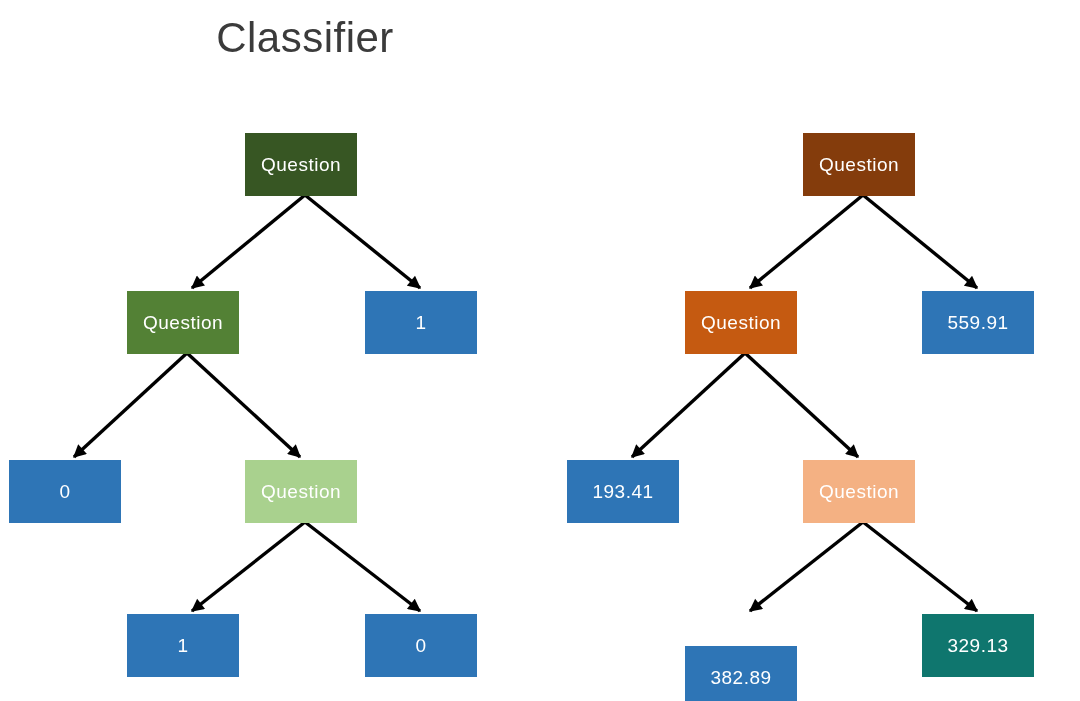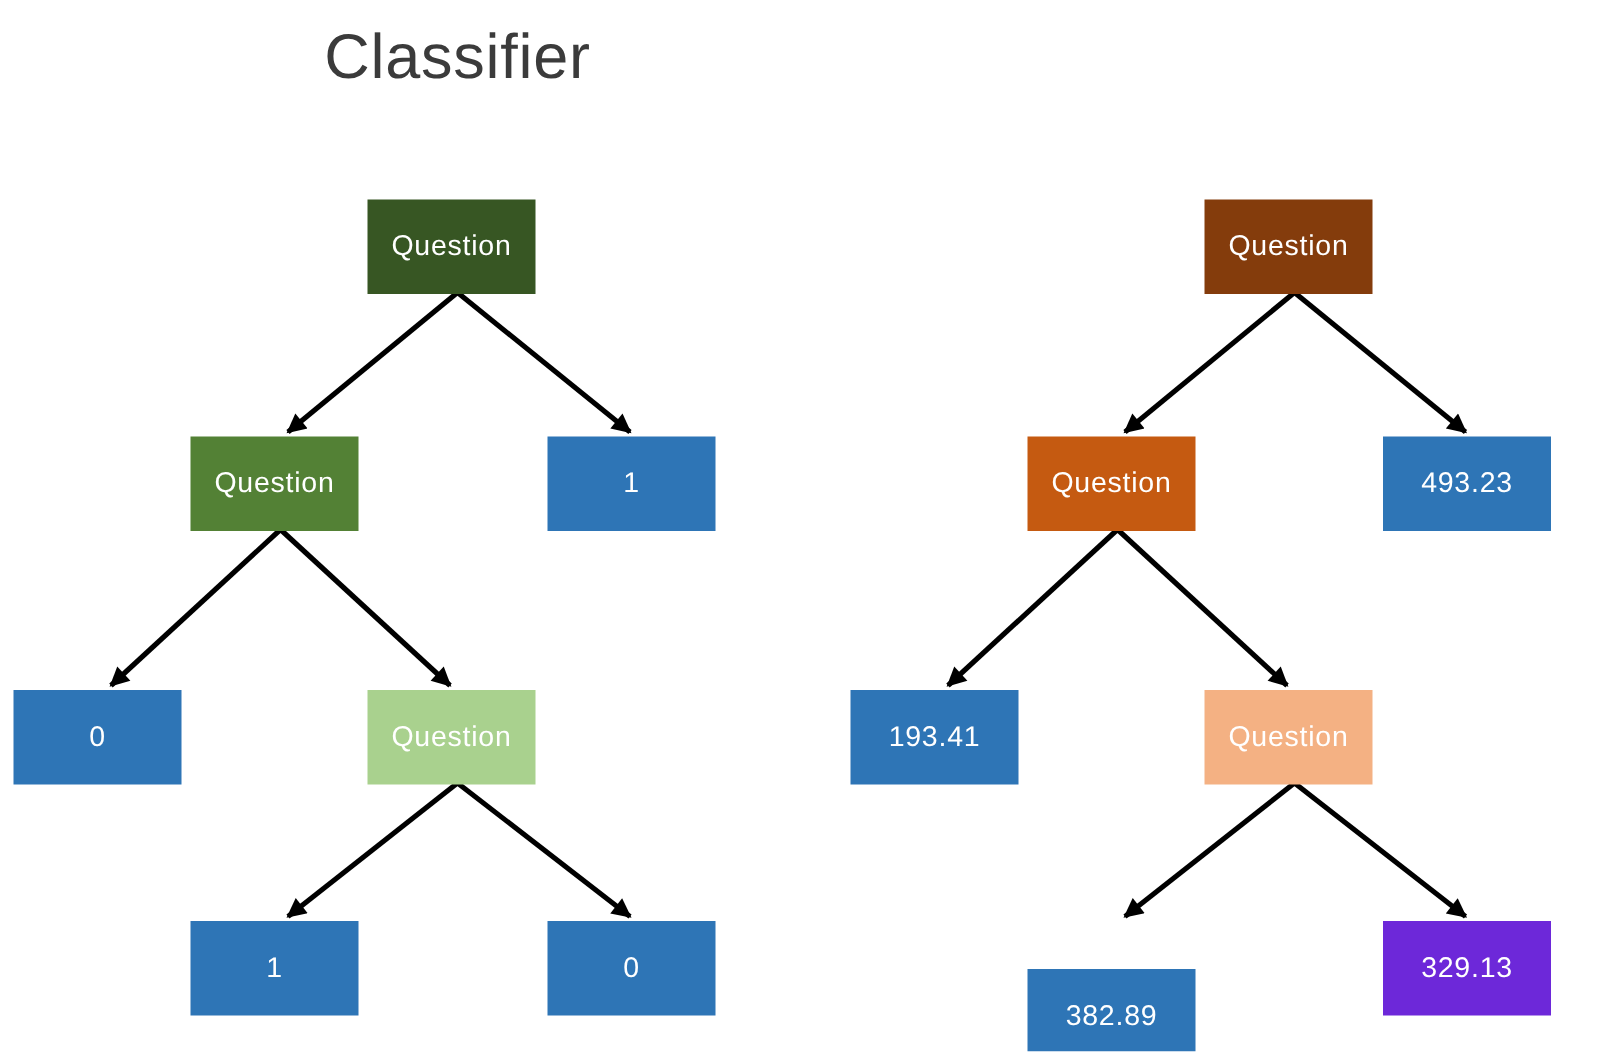--- a/index.html
+++ b/index.html
@@ -70,19 +70,19 @@
   <div id="nodes-layer">
       <div class="node" style="left: 245px; top: 133px; background: rgb(55, 86, 35); color: rgb(255, 255, 255);">Question</div>
       <div class="node" style="left: 127px; top: 291px; background: rgb(83, 129, 53); color: rgb(255, 255, 255);">Question</div>
       <div class="node" style="left: 365px; top: 291px; background: rgb(46, 117, 182); color: rgb(255, 255, 255);">1</div>
       <div class="node" style="left: 9px; top: 460px; background: rgb(46, 117, 182); color: rgb(255, 255, 255);">0</div>
       <div class="node" style="left: 245px; top: 460px; background: rgb(169, 209, 142); color: rgb(255, 255, 255);">Question</div>
       <div class="node" style="left: 127px; top: 614px; background: rgb(46, 117, 182); color: rgb(255, 255, 255);">1</div>
       <div class="node" style="left: 365px; top: 614px; background: rgb(46, 117, 182); color: rgb(255, 255, 255);">0</div>
       <div class="node" style="left: 803px; top: 133px; background: rgb(132, 60, 12); color: rgb(255, 255, 255);">Question</div>
       <div class="node" style="left: 685px; top: 291px; background: rgb(197, 90, 17); color: rgb(255, 255, 255);">Question</div>
-      <div class="node" style="left: 922px; top: 291px; background: rgb(46, 117, 182); color: rgb(255, 255, 255);">493.23</div>
+      <div class="node" style="left: 922px; top: 291px; background: rgb(46, 117, 182); color: rgb(255, 255, 255);">559.91</div>
       <div class="node" style="left: 567px; top: 460px; background: rgb(46, 117, 182); color: rgb(255, 255, 255);">193.41</div>
       <div class="node" style="left: 803px; top: 460px; background: rgb(244, 177, 131); color: rgb(255, 255, 255);">Question</div>
       <div class="node" style="left: 685px; top: 614px; background: rgb(46, 117, 182); color: rgb(255, 255, 255); margin-top: 32px;">382.89</div>
-      <div class="node" style="left: 922px; top: 614px; background: #6d28d9; color: rgb(255, 255, 255);">329.13</div>
+      <div class="node" style="left: 922px; top: 614px; background: #0f766e; color: rgb(255, 255, 255);">329.13</div>
     </div>
 </div>
 
 </body></html>

